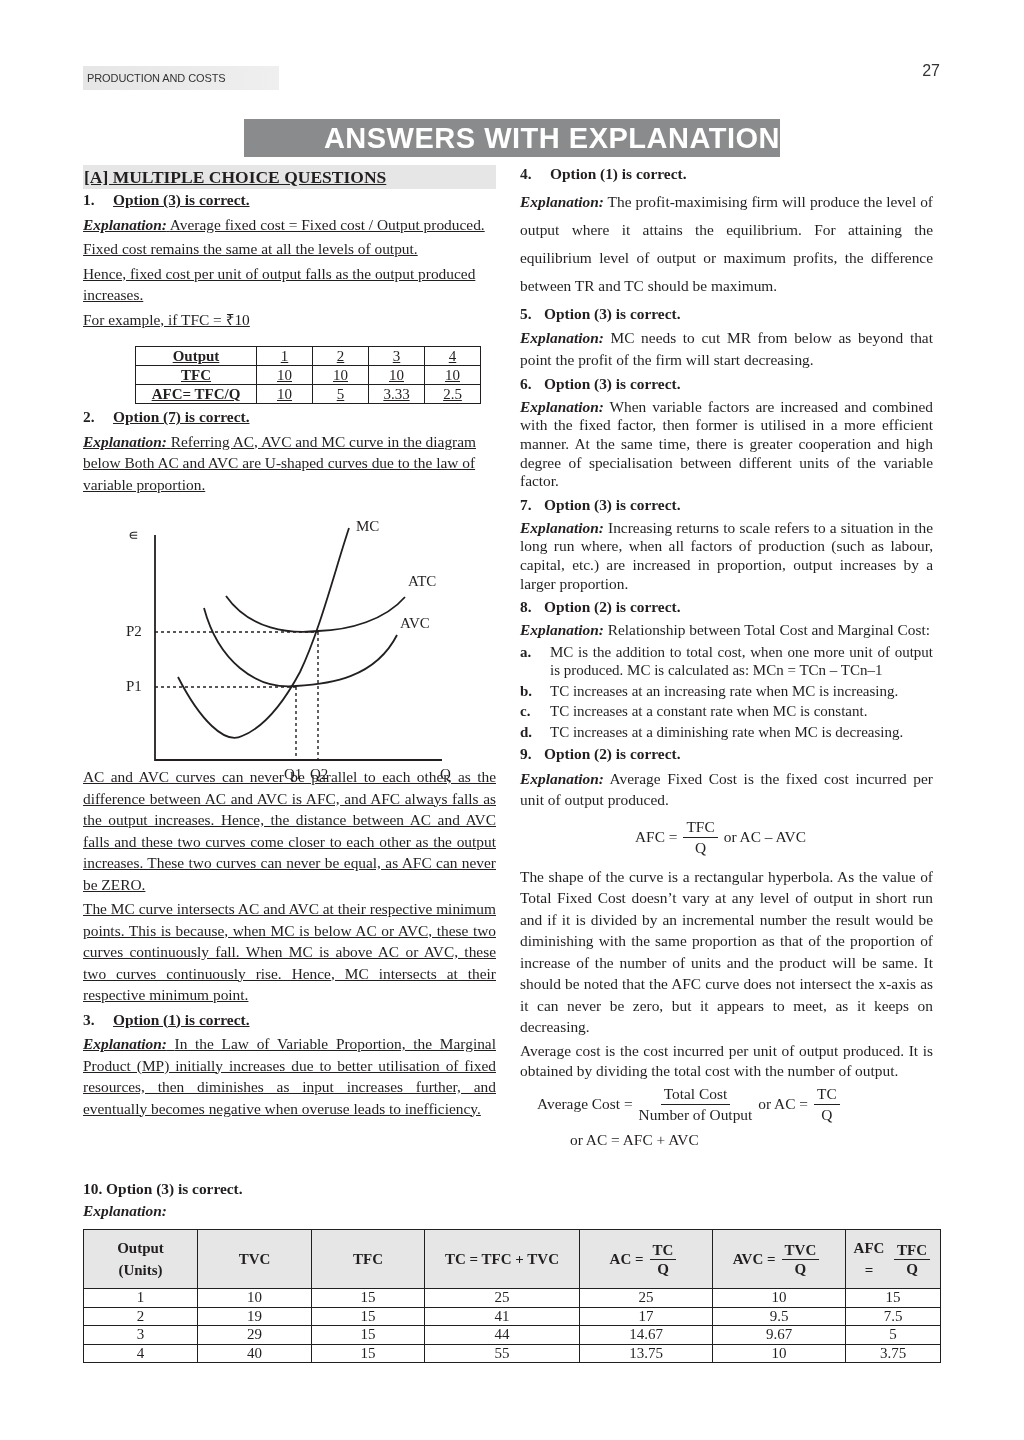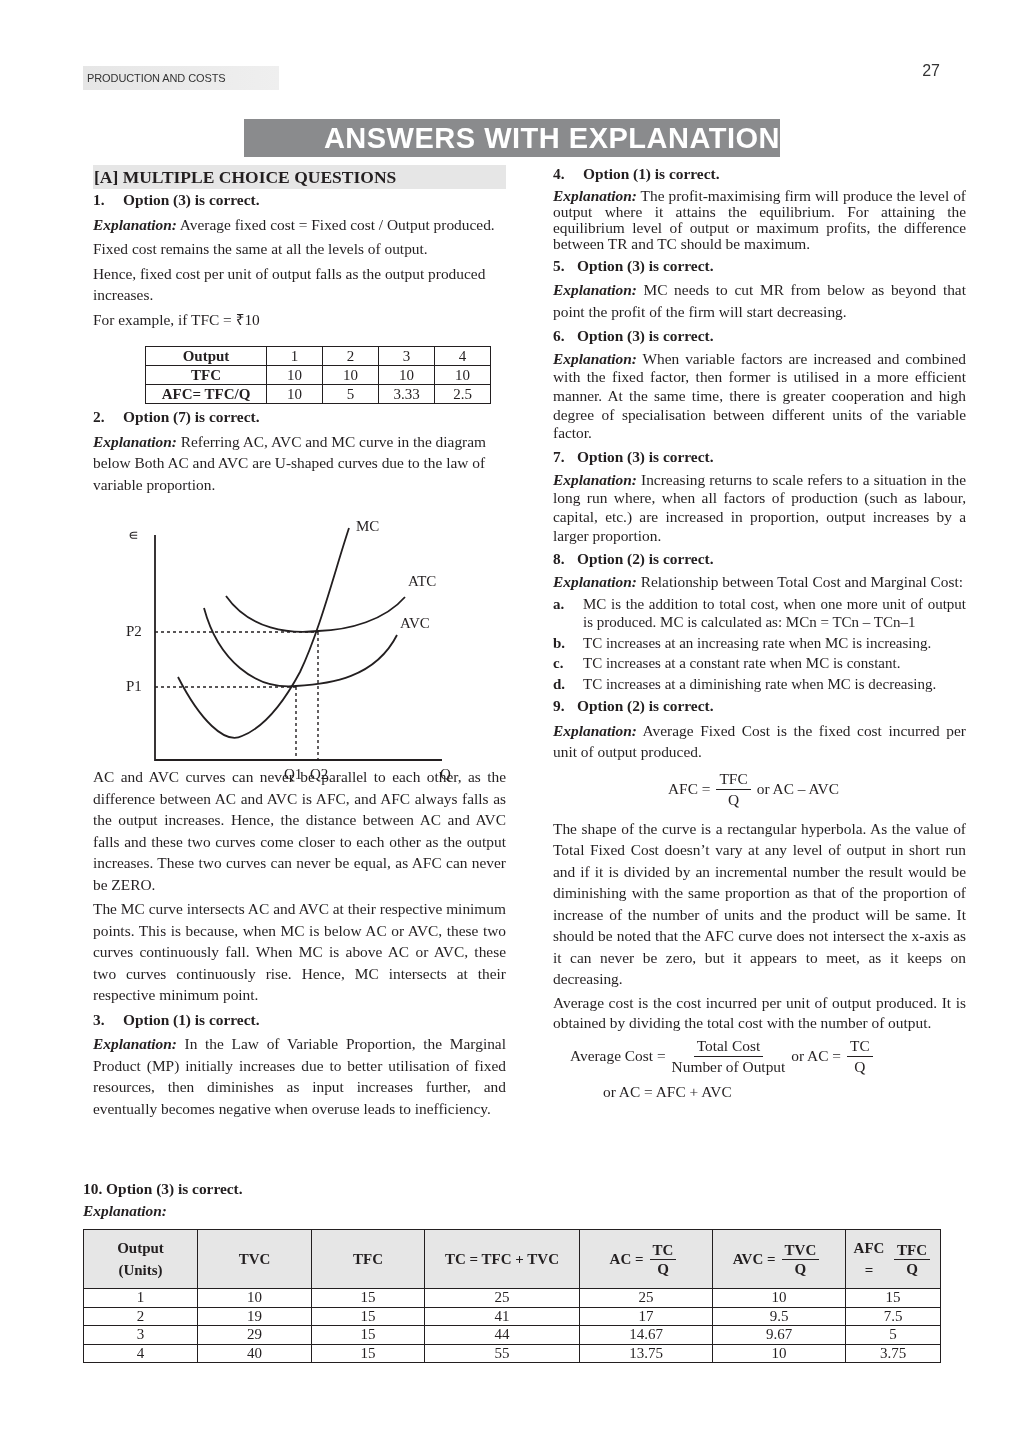--- a/index.html
+++ b/index.html
@@ -6,22 +6,22 @@
   body { width: 1024px; height: 1440px; position: relative; overflow: hidden;
          font-family: "Liberation Serif", serif; color: #231f20; }
   .abs { position: absolute; }
   .running-head { left: 83px; top: 66px; width: 196px; height: 24px; background: linear-gradient(90deg,#e6e6e6,#efefef);
     font-family: "Liberation Sans", sans-serif; font-size: 11px; line-height: 24px; padding-left: 4px; box-sizing: border-box; letter-spacing: -0.1px; color:#333; }
   .page-num { right: 84px; top: 62px; font-family: "Liberation Sans", sans-serif; font-size: 16px; color:#333; }
   .banner { left: 244px; top: 119px; width: 536px; height: 38px; background: #8a8b8d; color: #fff;
     font-family: "Liberation Sans", sans-serif; font-weight: bold; font-size: 29px; line-height: 38px; text-align: right; letter-spacing: 0.5px; }
   .col { position: absolute; font-size: 15.4px; line-height: 21.5px; }
   .col p { margin: 0 0 3px 0; text-align: justify; }
-  .left { left: 93px; top: 165px; width: 413px; }
-  .right { left: 553px; top: 163px; width: 413px; }
+  .left { left: 83px; top: 165px; width: 413px; text-decoration: underline; }
+  .right { left: 520px; top: 163px; width: 413px; }
   .sec-head { background: #e6e6e6; font-weight: bold; font-size: 17.5px; line-height: 24px; margin-bottom: 0; padding-left: 1px; }
   .q { font-weight: bold; margin: 0 0 3px 0; }
   .q .num { display: inline-block; width: 30px; }
   .right .q .num { width: 24px; }
   .exp { font-weight: bold; font-style: italic; }
   table.afc { border-collapse: collapse; margin: 4px 0 2px 52px; font-size: 15px; }
   table.afc td { border: 1.5px solid #231f20; text-align: center; padding: 0 4px; line-height: 18px; }
   table.afc td.h { font-weight: bold; width: 112px; }
   table.afc td.v { width: 47px; }
   .chart { position: absolute; left: 110px; top: 515px; width: 370px; height: 275px; }
@@ -119,21 +119,21 @@
     <text x="126" y="636">P2</text>
     <text x="126" y="691">P1</text>
     <text x="284" y="779">Q1</text>
     <text x="310" y="779">Q2</text>
     <text x="440" y="779">Q</text>
   </g>
 </svg>
 
 <div class="col right">
   <div class="q"><span class="num" style="width:30px">4.</span><span>Option (1) is correct.</span></div>
-  <p style="line-height:16px"><span class="exp">Explanation:</span> <span>The profit-maximising firm will produce the level of output where it attains the equilibrium. For attaining the equilibrium level of output or maximum profits, the difference between TR and TC should be maximum.</span></p>
+  <p style="line-height:28px"><span class="exp">Explanation:</span> <span>The profit-maximising firm will produce the level of output where it attains the equilibrium. For attaining the equilibrium level of output or maximum profits, the difference between TR and TC should be maximum.</span></p>
 
   <div class="q"><span class="num">5.</span><span>Option (3) is correct.</span></div>
   <p><span class="exp">Explanation:</span> <span>MC needs to cut MR from below as beyond that point the profit of the firm will start decreasing.</span></p>
 
   <div class="q"><span class="num">6.</span><span>Option (3) is correct.</span></div>
   <p style="line-height:18.7px"><span class="exp">Explanation:</span> <span>When variable factors are increased and combined with the fixed factor, then former is utilised in a more efficient manner. At the same time, there is greater cooperation and high degree of specialisation between different units of the variable factor.</span></p>
 
   <div class="q"><span class="num">7.</span><span>Option (3) is correct.</span></div>
   <p style="line-height:18.7px"><span class="exp">Explanation:</span> <span>Increasing returns to scale refers to a situation in the long run where, when all factors of production (such as labour, capital, etc.) are increased in proportion, output increases by a larger proportion.</span></p>
 

